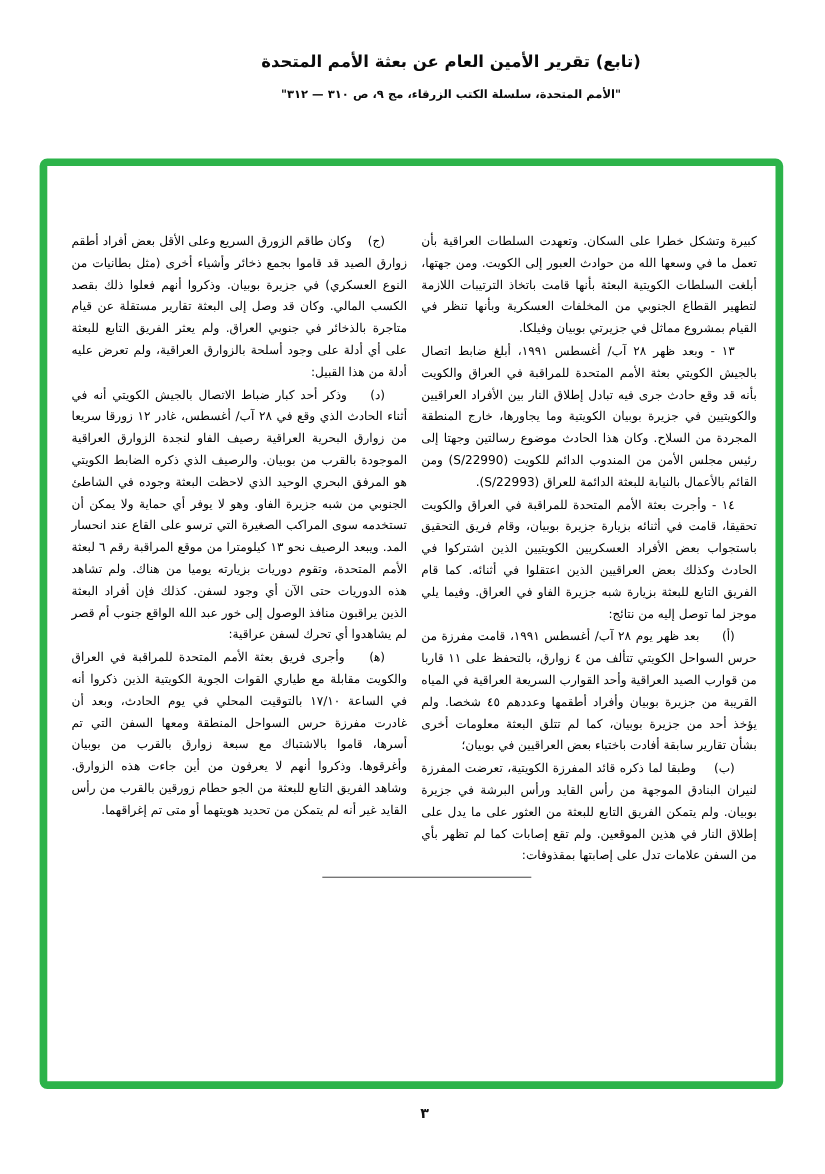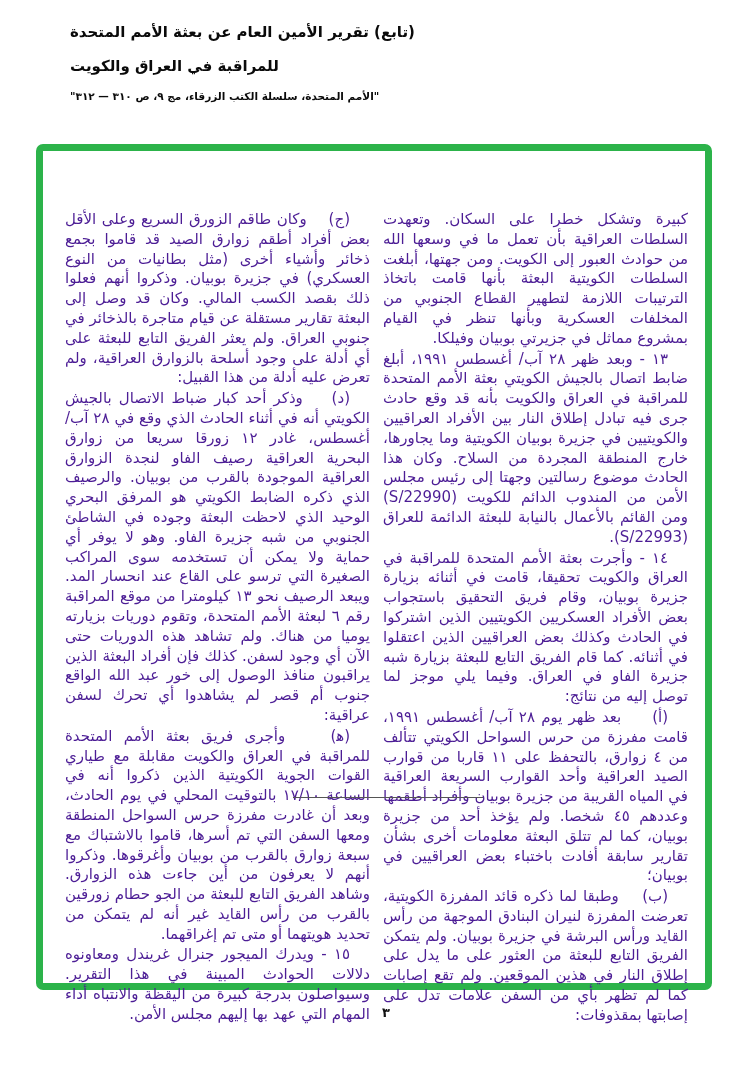--- a/index.html
+++ b/index.html
@@ -10,24 +10,24 @@
   body {
     position: relative;
     width: 750px;
     height: 1067px;
     font-family: "DejaVu Sans", sans-serif;
     color: #151515;
     overflow: hidden;
   }
   .header {
     position: absolute;
-    top: 22px;
+    top: 46px;
     left: 70px;
     width: 680px;
-    text-align: left;
+    text-align: center;
     direction: rtl;
   }
   .header .title-line {
     font-size: 15px;
     font-weight: bold;
     line-height: 20px;
     margin-bottom: 14px;
     color: #0a0a0a;
   }
   .header .source-line {
@@ -55,26 +55,26 @@
     display: flex;
     gap: 13px;
     direction: rtl;
   }
   .col {
     width: 305px;
     flex: 0 0 305px;
   }
   .col p {
     margin: 0 0 1px 0;
-    font-size: 15px;
+    font-size: 11px;
     line-height: 19.8px;
     text-align: justify;
     direction: rtl;
     unicode-bidi: embed;
-    color: #4c1d95;
+    color: #000000;
   }
   .col p.indent {
     text-indent: 20px;
   }
   .footnote-rule {
     position: absolute;
     left: 293px;
     top: 797px;
     width: 190px;
     height: 0;
@@ -89,37 +89,35 @@
     font-size: 13px;
     font-weight: bold;
     color: #111;
   }
 </style>
 </head>
 <body>
 
 <div class="header">
   <div class="title-line">(تابع) تقرير الأمين العام عن بعثة الأمم المتحدة</div>
-  <div class="title-line">للمراقبة في العراق والكويت</div>
   <div class="source-line">"الأمم المتحدة، سلسلة الكتب الزرقاء، مج ٩، ص ٣١٠ — ٣١٢"</div>
 </div>
 
 <div class="frame"></div>
 
 <div class="columns">
   <div class="col">
     <p>كبيرة وتشكل خطرا على السكان. وتعهدت السلطات العراقية بأن تعمل ما في وسعها الله من حوادث العبور إلى الكويت. ومن جهتها، أبلغت السلطات الكويتية البعثة بأنها قامت باتخاذ الترتيبات اللازمة لتطهير القطاع الجنوبي من المخلفات العسكرية وبأنها تنظر في القيام بمشروع مماثل في جزيرتي بوبيان وفيلكا.</p>
     <p class="indent">١٣ - وبعد ظهر ٢٨ آب/ أغسطس ١٩٩١، أبلغ ضابط اتصال بالجيش الكويتي بعثة الأمم المتحدة للمراقبة في العراق والكويت بأنه قد وقع حادث جرى فيه تبادل إطلاق النار بين الأفراد العراقيين والكويتيين في جزيرة بوبيان الكويتية وما يجاورها، خارج المنطقة المجردة من السلاح. وكان هذا الحادث موضوع رسالتين وجهتا إلى رئيس مجلس الأمن من المندوب الدائم للكويت (S/22990) ومن القائم بالأعمال بالنيابة للبعثة الدائمة للعراق (S/22993).</p>
     <p class="indent">١٤ - وأجرت بعثة الأمم المتحدة للمراقبة في العراق والكويت تحقيقا، قامت في أثنائه بزيارة جزيرة بوبيان، وقام فريق التحقيق باستجواب بعض الأفراد العسكريين الكويتيين الذين اشتركوا في الحادث وكذلك بعض العراقيين الذين اعتقلوا في أثنائه. كما قام الفريق التابع للبعثة بزيارة شبه جزيرة الفاو في العراق. وفيما يلي موجز لما توصل إليه من نتائج:</p>
     <p class="indent">(أ)&nbsp;&nbsp;&nbsp;&nbsp;&nbsp;بعد ظهر يوم ٢٨ آب/ أغسطس ١٩٩١، قامت مفرزة من حرس السواحل الكويتي تتألف من ٤ زوارق، بالتحفظ على ١١ قاربا من قوارب الصيد العراقية وأحد القوارب السريعة العراقية في المياه القريبة من جزيرة بوبيان وأفراد أطقمها وعددهم ٤٥ شخصا. ولم يؤخذ أحد من جزيرة بوبيان، كما لم تتلق البعثة معلومات أخرى بشأن تقارير سابقة أفادت باختباء بعض العراقيين في بوبيان؛</p>
     <p class="indent">(ب)&nbsp;&nbsp;&nbsp;&nbsp;وطبقا لما ذكره قائد المفرزة الكويتية، تعرضت المفرزة لنيران البنادق الموجهة من رأس القايد ورأس البرشة في جزيرة بوبيان. ولم يتمكن الفريق التابع للبعثة من العثور على ما يدل على إطلاق النار في هذين الموقعين. ولم تقع إصابات كما لم تظهر بأي من السفن علامات تدل على إصابتها بمقذوفات:</p>
   </div>
   <div class="col">
     <p class="indent">(ج)&nbsp;&nbsp;&nbsp;&nbsp;وكان طاقم الزورق السريع وعلى الأقل بعض أفراد أطقم زوارق الصيد قد قاموا بجمع ذخائر وأشياء أخرى (مثل بطانيات من النوع العسكري) في جزيرة بوبيان. وذكروا أنهم فعلوا ذلك بقصد الكسب المالي. وكان قد وصل إلى البعثة تقارير مستقلة عن قيام متاجرة بالذخائر في جنوبي العراق. ولم يعثر الفريق التابع للبعثة على أي أدلة على وجود أسلحة بالزوارق العراقية، ولم تعرض عليه أدلة من هذا القبيل:</p>
     <p class="indent">(د)&nbsp;&nbsp;&nbsp;&nbsp;وذكر أحد كبار ضباط الاتصال بالجيش الكويتي أنه في أثناء الحادث الذي وقع في ٢٨ آب/ أغسطس، غادر ١٢ زورقا سريعا من زوارق البحرية العراقية رصيف الفاو لنجدة الزوارق العراقية الموجودة بالقرب من بوبيان. والرصيف الذي ذكره الضابط الكويتي هو المرفق البحري الوحيد الذي لاحظت البعثة وجوده في الشاطئ الجنوبي من شبه جزيرة الفاو. وهو لا يوفر أي حماية ولا يمكن أن تستخدمه سوى المراكب الصغيرة التي ترسو على القاع عند انحسار المد. ويبعد الرصيف نحو ١٣ كيلومترا من موقع المراقبة رقم ٦ لبعثة الأمم المتحدة، وتقوم دوريات بزيارته يوميا من هناك. ولم تشاهد هذه الدوريات حتى الآن أي وجود لسفن. كذلك فإن أفراد البعثة الذين يراقبون منافذ الوصول إلى خور عبد الله الواقع جنوب أم قصر لم يشاهدوا أي تحرك لسفن عراقية:</p>
     <p class="indent">(ﻫ)&nbsp;&nbsp;&nbsp;&nbsp;وأجرى فريق بعثة الأمم المتحدة للمراقبة في العراق والكويت مقابلة مع طياري القوات الجوية الكويتية الذين ذكروا أنه في الساعة ١٧/١٠ بالتوقيت المحلي في يوم الحادث، وبعد أن غادرت مفرزة حرس السواحل المنطقة ومعها السفن التي تم أسرها، قاموا بالاشتباك مع سبعة زوارق بالقرب من بوبيان وأغرقوها. وذكروا أنهم لا يعرفون من أين جاءت هذه الزوارق. وشاهد الفريق التابع للبعثة من الجو حطام زورقين بالقرب من رأس القايد غير أنه لم يتمكن من تحديد هويتهما أو متى تم إغراقهما.</p>
-    <p class="indent">١٥ - ويدرك الميجور جنرال غريندل ومعاونوه دلالات الحوادث المبينة في هذا التقرير. وسيواصلون بدرجة كبيرة من اليقظة والانتباه أداء المهام التي عهد بها إليهم مجلس الأمن.</p>
   </div>
 </div>
 
 <div class="footnote-rule"></div>
 
 <div class="page-number">٣</div>
 
 </body></html>

